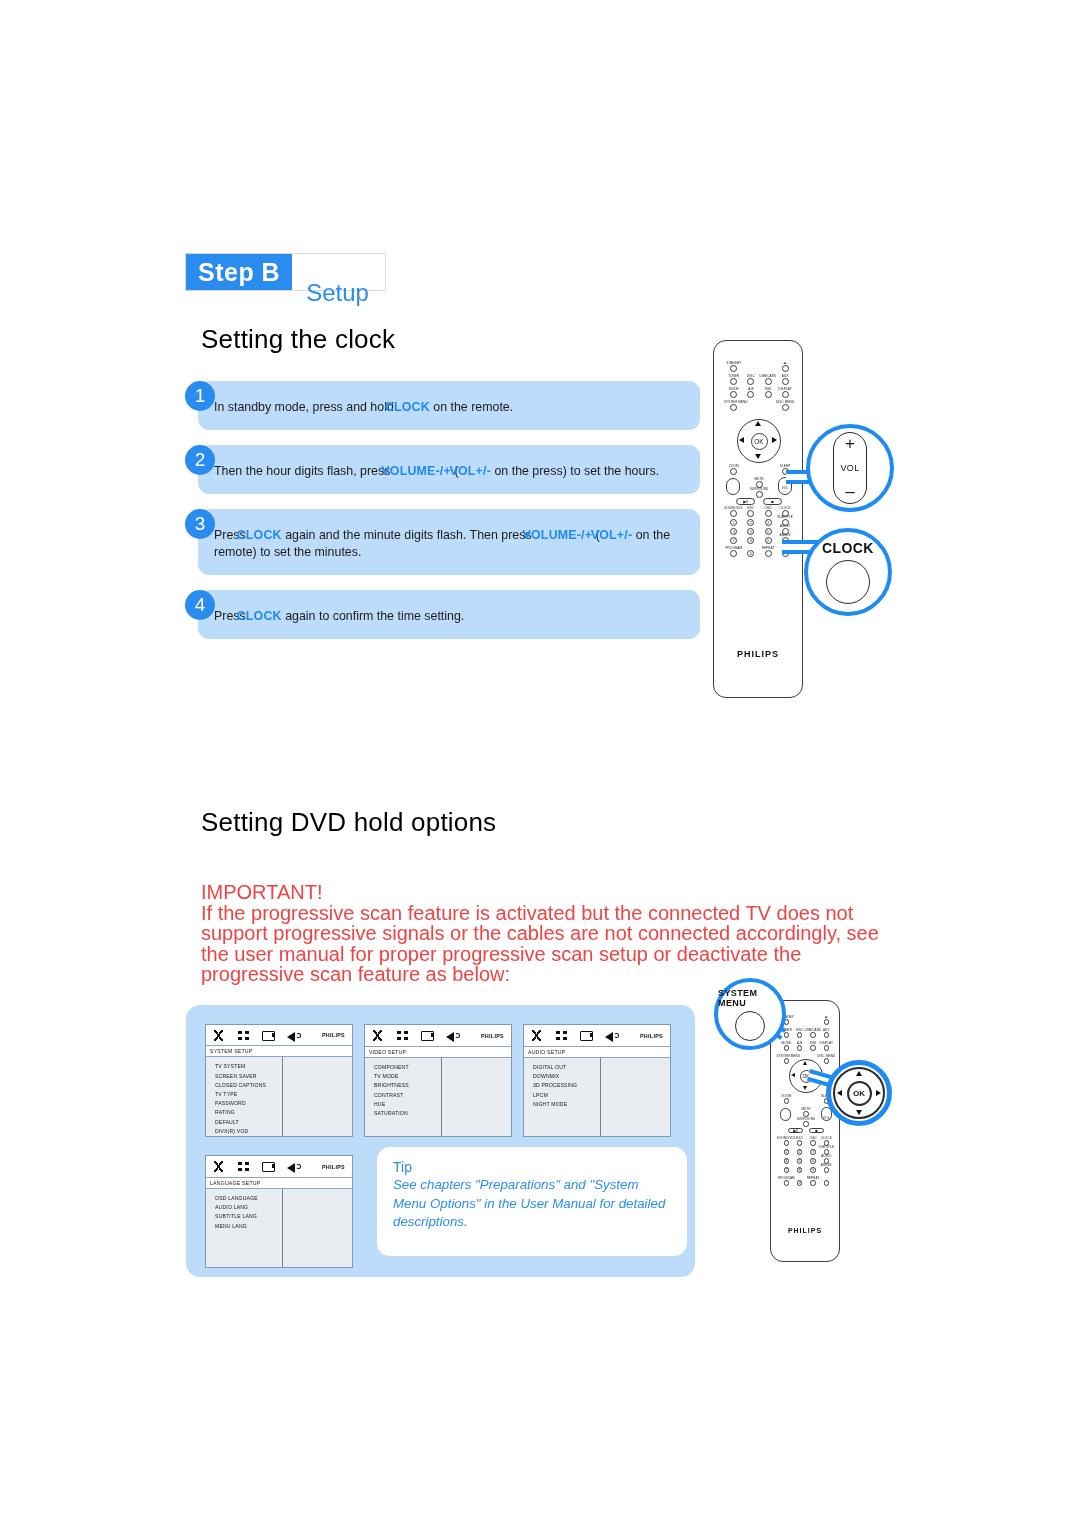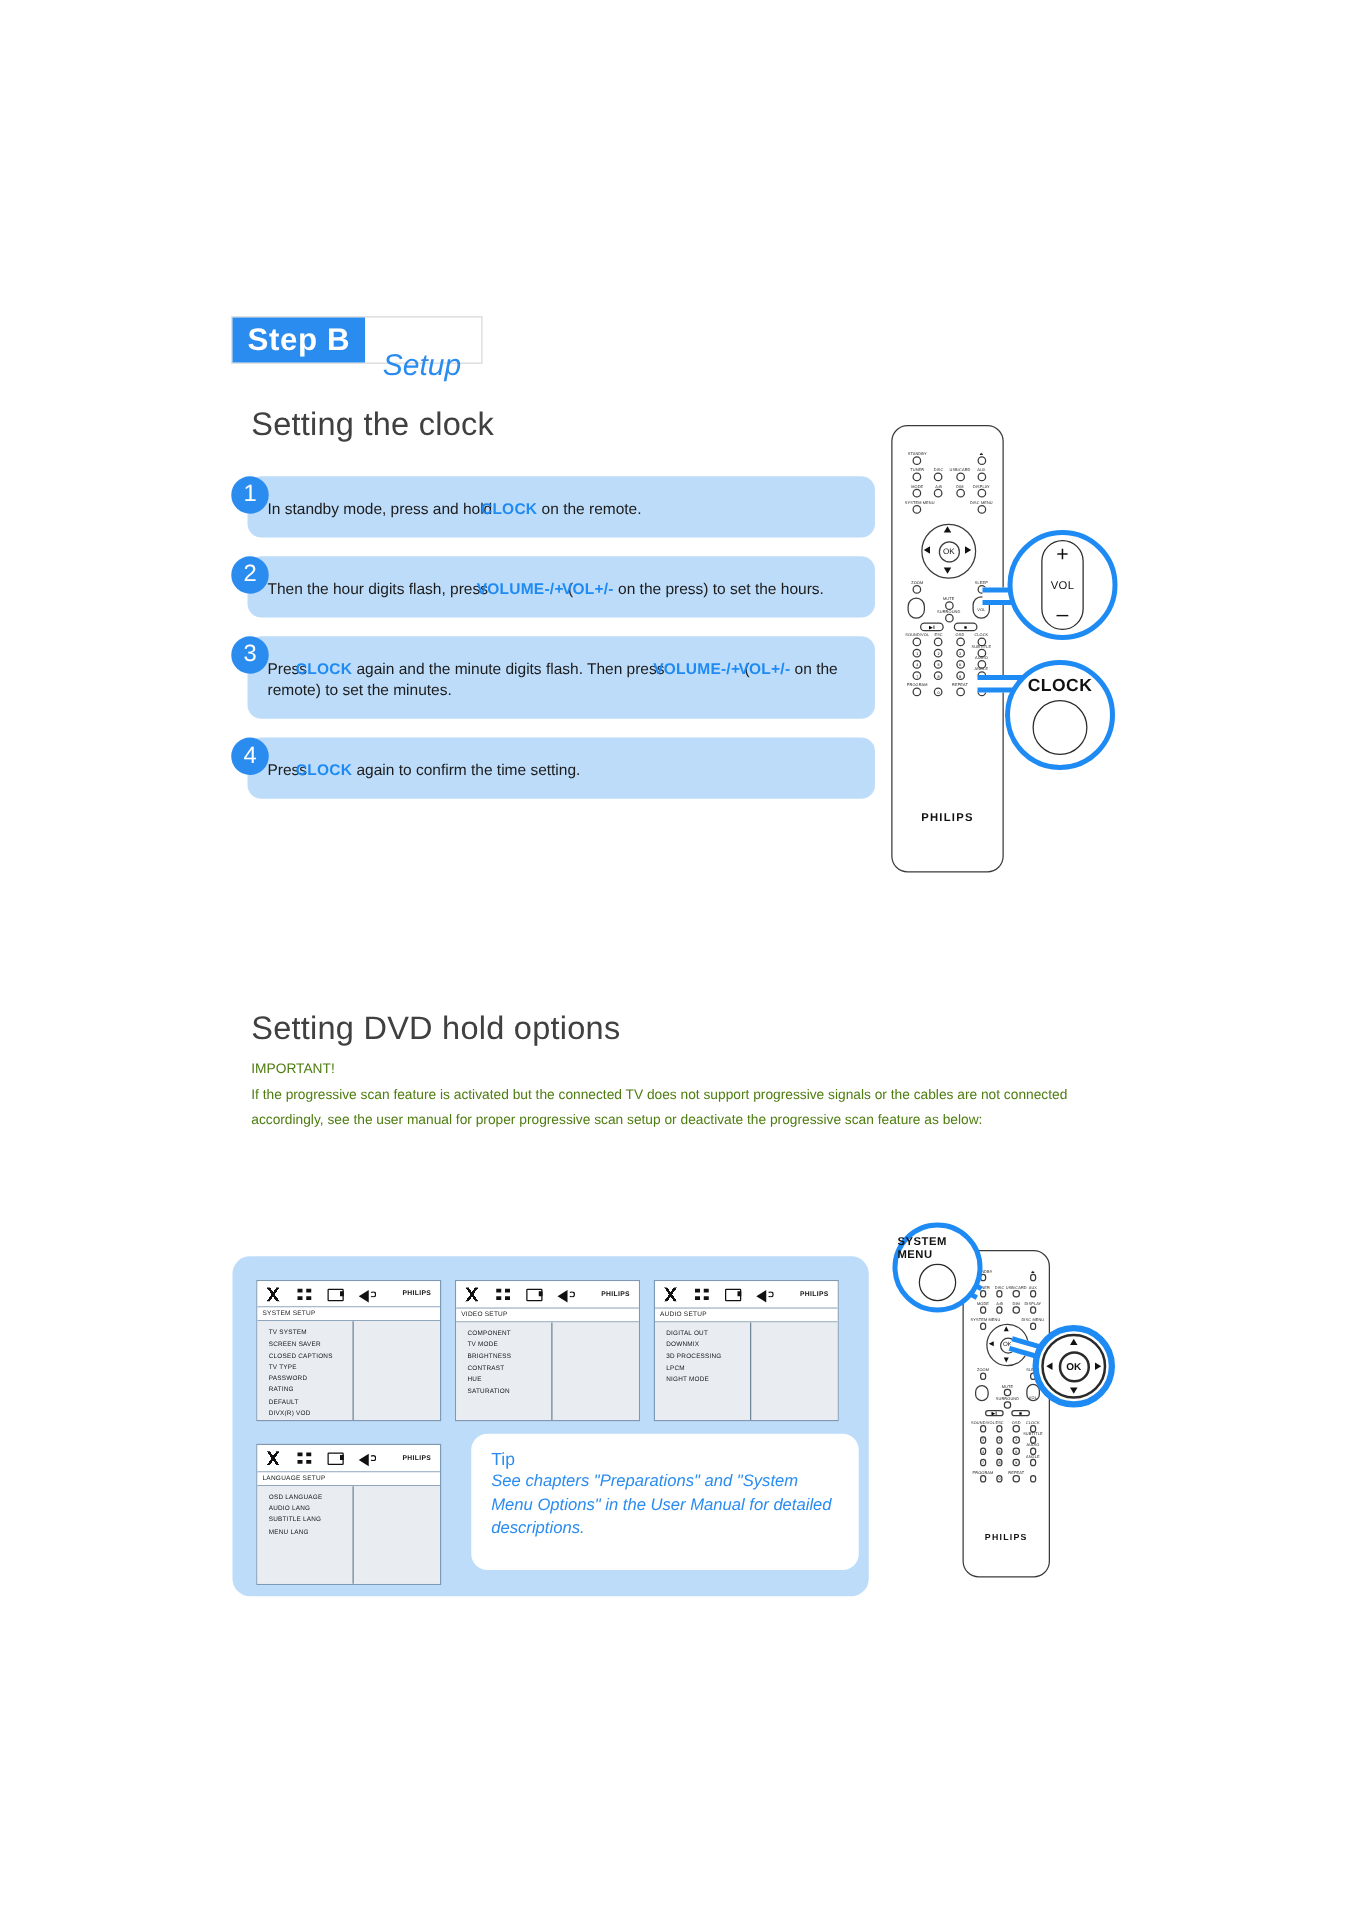--- a/index.html
+++ b/index.html
@@ -16,27 +16,27 @@
     display:flex; align-items:stretch; height:38px;
     border:1px solid #d8d8d8;
   }
   .step-tag .st-left {
     background:#2b8cf0; color:#fff;
     font-size:25px; font-weight:bold; letter-spacing:.5px;
     padding:0 12px; display:flex; align-items:center;
   }
   .step-tag .st-right {
     background:#ffffff; color:#2b8cf0;
-    font-size:24px; font-style:italic;
+    font-size:24px; 
     padding:0 16px 0 14px; display:flex; align-items:center;margin-top:39px;
   }
 
   
   .h-section {
-    position:absolute; color:#404040;
+    position:absolute; color:#000000;
     font-size:26px; font-weight:400; letter-spacing:.2px;
   }
   #h-clock { left:201px; top:324px; }
   #h-dvd   { left:201px; top:807px; }
 
   
   .steps { position:absolute; left:185px; top:366px; width:515px; }
   .step { position:relative; margin-bottom:11px; }
   .badge {
     position:absolute; left:0; top:0;
@@ -49,22 +49,22 @@
     margin-top:15px; margin-left:13px;
     background:#bddcfa; border-radius:11px;
     min-height:47px; padding:18px 16px 14px 16px;
     color:#1c1c1c; font-size:12.4px; line-height:17px;
   }
   .step-body .k { color:#1e8bf5; font-weight:bold; letter-spacing:.2px; }
   .tight { margin-left:-9px; }
 
   
   .important {
-    position:absolute; left:201px; top:845px; width:680px;
-    color:#4d7c0f; font-size:11px; line-height:20.5px;
+    position:absolute; left:201px; top:882px; width:680px;
+    color:#ef4444; font-size:20px; line-height:20.5px;
   }
 
   
   .panel {
     position:absolute; left:186px; top:1005px;
     width:509px; height:272px;
     background:#bddcfa; border-radius:14px;
   }
 
   

